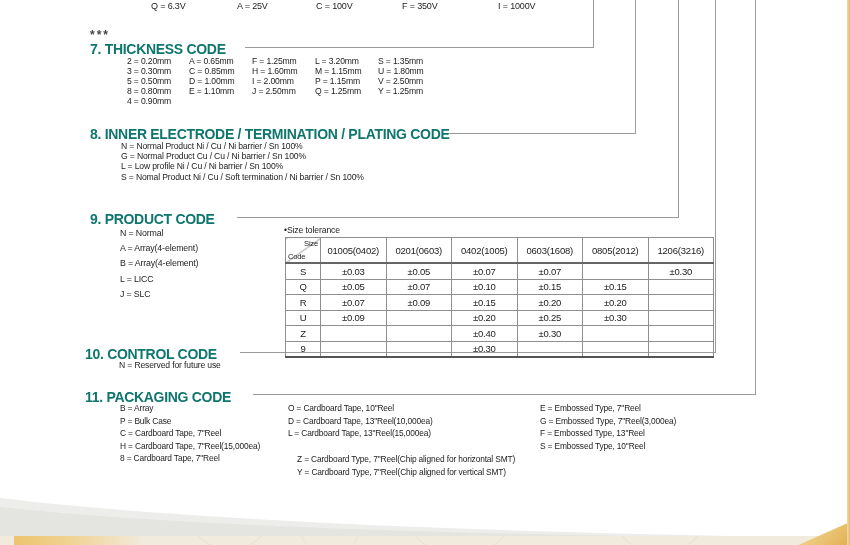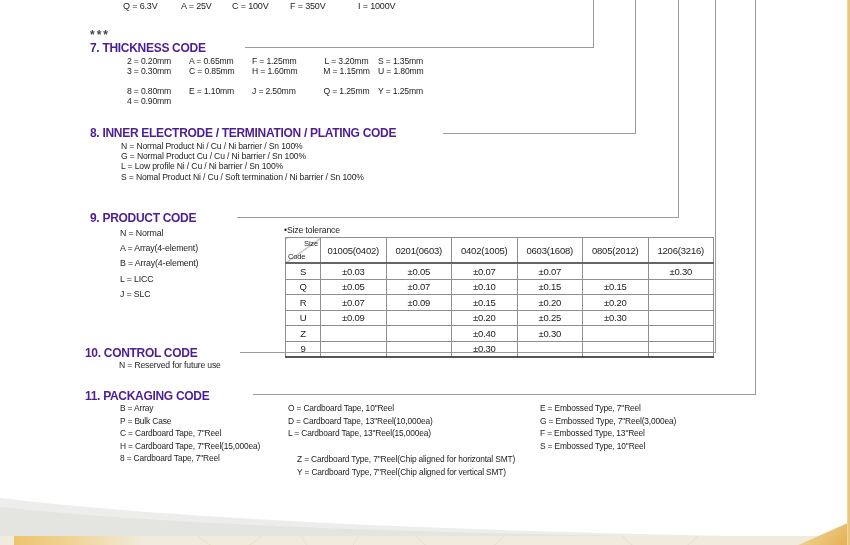--- a/index.html
+++ b/index.html
@@ -4,37 +4,37 @@
 <style>
   html,body{margin:0;padding:0;}
   body{font-family:"Liberation Sans",sans-serif;background:#fff;}
   .page{position:relative;width:850px;height:545px;background:#ffffff;overflow:hidden;color:#1c1c1c;}
 
   
   .leader{position:absolute;top:0;border-right:1px solid #9b9b9b;border-bottom:1px solid #9b9b9b;}
 
   
   .vrow{position:absolute;left:123px;white-space:nowrap;font-size:9px;letter-spacing:-0.15px;}
-  .vrow span{display:inline-block;}
+  .vrow span{display:inline-block;margin-left:28px;}
   .vrow span:nth-child(1){width:58px;}
   .vrow span:nth-child(2){width:51px;}
   .vrow span:nth-child(3){width:58px;}
   .vrow span:nth-child(4){width:68px;}
 
   .stars{position:absolute;left:90px;top:28px;font-size:12px;font-weight:bold;color:#444;letter-spacing:2px;}
 
-  .heading{position:absolute;font-size:12px;font-weight:bold;letter-spacing:-0.3px;color:#4c1d95;white-space:nowrap;}
+  .heading{position:absolute;font-size:14px;font-weight:bold;letter-spacing:-0.3px;color:#0f766e;white-space:nowrap;}
 
   
   .trow{position:absolute;left:127px;white-space:nowrap;font-size:8.6px;letter-spacing:-0.15px;}
   .trow span{display:inline-block;}
   .trow span:nth-child(1){width:62px;}
   .trow span:nth-child(2){width:63px;}
   .trow span:nth-child(3){width:63px;}
-  .trow span:nth-child(4){width:63px;text-align:center;}
+  .trow span:nth-child(4){width:63px;}
 
   .linelist{position:absolute;font-size:8.6px;letter-spacing:-0.15px;white-space:nowrap;}
   .linelist div{line-height:10.2px;}
   .list-9{font-size:8.8px;}
   .list-9 div{line-height:15.2px;}
   .pkg div{line-height:12.6px;font-size:8.4px;}
 
   .tol-label{position:absolute;left:284px;top:225px;font-size:8.6px;letter-spacing:-0.1px;text-align:center;}
 
   
@@ -70,20 +70,21 @@
   <div class="leader" style="left:237px;width:441px;height:217px;"></div>
   <div class="leader" style="left:240px;width:475px;height:352px;"></div>
   <div class="leader" style="left:253px;width:502px;height:394px;"></div>
 
   <div class="vrow" style="top:1px"><span>Q = 6.3V</span><span>A = 25V</span><span>C = 100V</span><span>F = 350V</span><span>I = 1000V</span></div>
   <div class="stars">***</div>
 
   <div class="heading" style="left:90px;top:41px">7. THICKNESS CODE</div>
   <div class="trow" style="top:56px"><span>2 = 0.20mm</span><span>A = 0.65mm</span><span>F = 1.25mm</span><span>L = 3.20mm</span><span>S = 1.35mm</span></div>
   <div class="trow" style="top:66px"><span>3 = 0.30mm</span><span>C = 0.85mm</span><span>H = 1.60mm</span><span>M = 1.15mm</span><span>U = 1.80mm</span></div>
+  <div class="trow" style="top:76px"><span>5 = 0.50mm</span><span>D = 1.00mm</span><span>I = 2.00mm</span><span>P = 1.15mm</span><span>V = 2.50mm</span></div>
   <div class="trow" style="top:86px"><span>8 = 0.80mm</span><span>E = 1.10mm</span><span>J = 2.50mm</span><span>Q = 1.25mm</span><span>Y = 1.25mm</span></div>
   <div class="trow" style="top:96px"><span>4 = 0.90mm</span></div>
 
   <div class="heading" style="left:90px;top:126px">8. INNER ELECTRODE / TERMINATION / PLATING CODE</div>
   <div class="linelist" style="left:121px;top:141px">
       <div>N = Normal Product Ni / Cu / Ni barrier / Sn 100%</div>
       <div>G = Normal Product Cu / Cu / Ni barrier / Sn 100%</div>
       <div>L = Low profile Ni / Cu / Ni barrier / Sn 100%</div>
       <div>S = Nomal Product Ni / Cu / Soft termination / Ni barrier / Sn 100%</div>
     </div>

